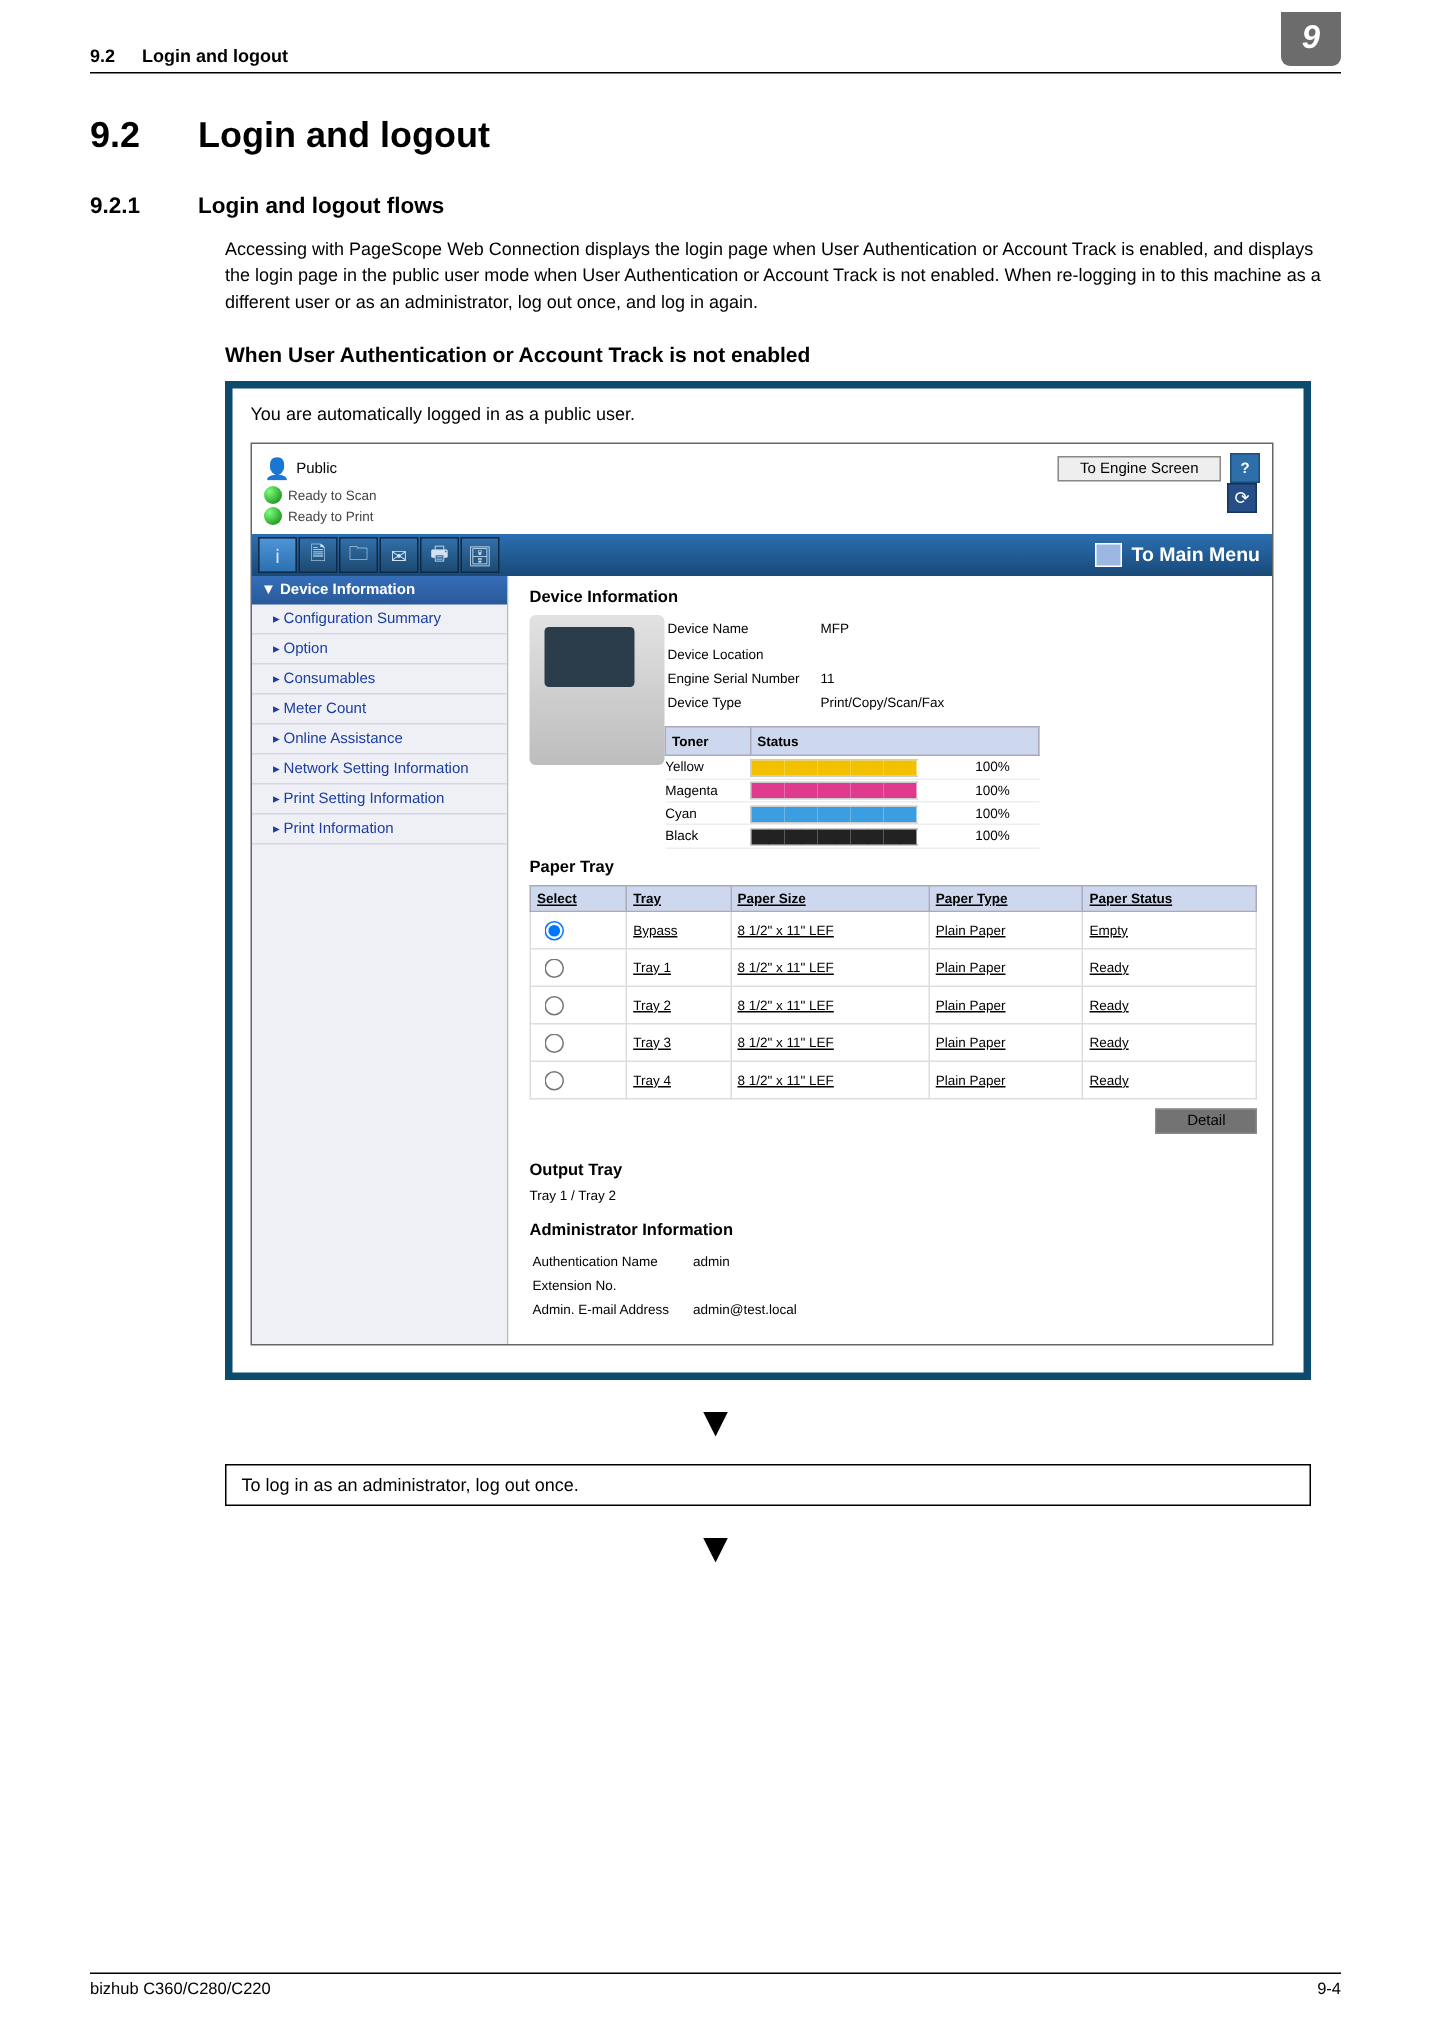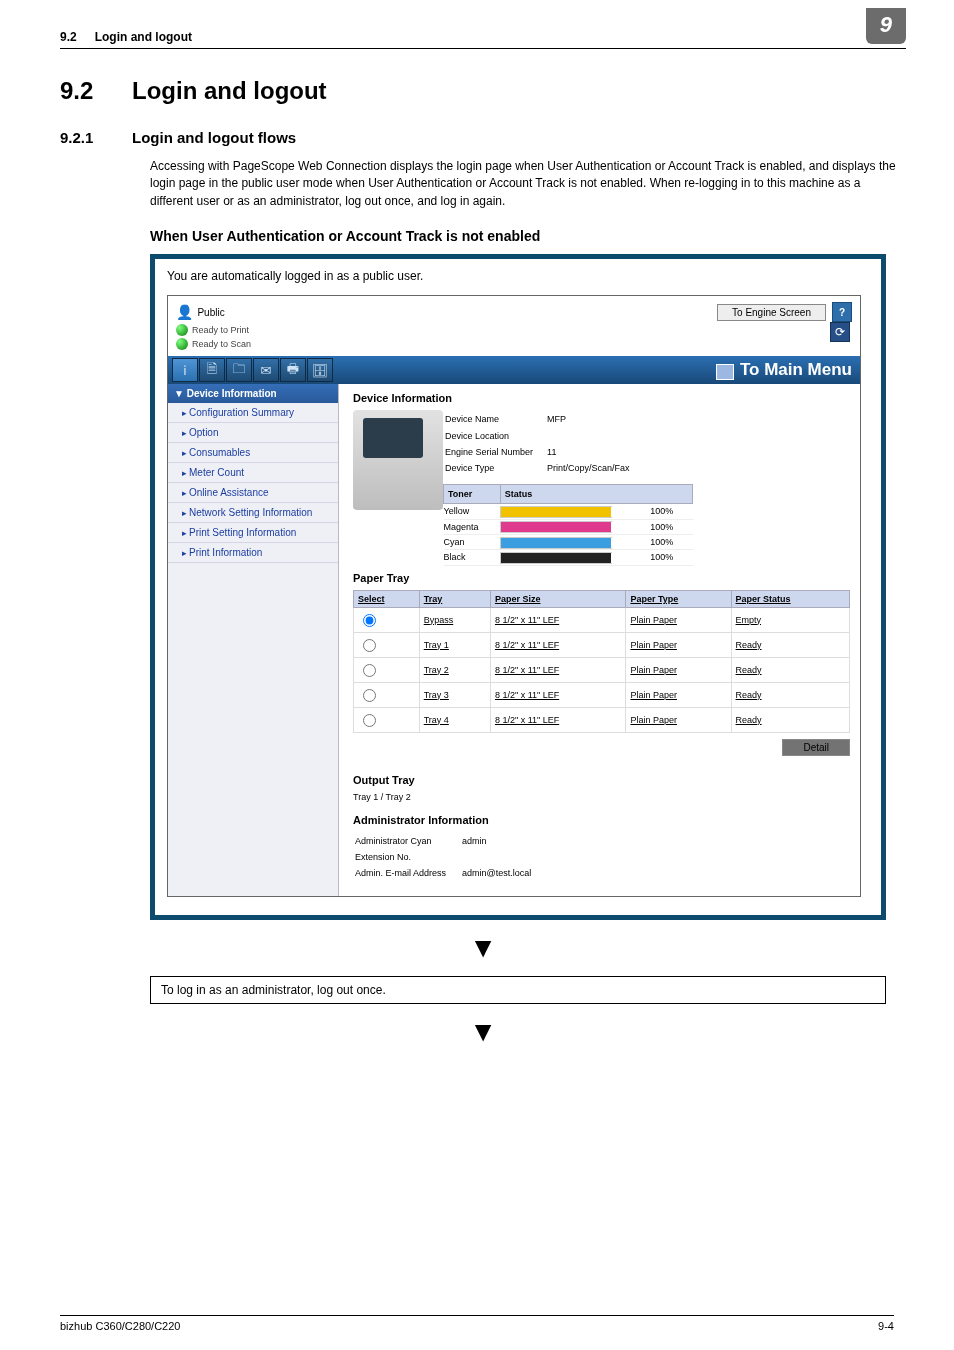--- a/index.html
+++ b/index.html
@@ -3,21 +3,21 @@
 <meta charset="utf-8">
 <style>
   body {
     margin: 0;
     font-family: Arial, Helvetica, sans-serif;
     background: #fff;
     color: #000;
     width: 954px;
   }
   .page {
-    padding: 30px 48px 30px 60px;
+    padding: 30px 60px 30px 60px;
     position: relative;
     min-height: 1290px;
   }
   .header-row {
     display: flex;
     align-items: flex-end;
     border-bottom: 1px solid #000;
     padding-bottom: 4px;
     margin-bottom: 20px;
   }
@@ -116,21 +116,21 @@
   .ribbon-icons { display:flex; gap:1px; }
   .ribbon-icons span {
     width:24px;height:22px;
     background:linear-gradient(#326fa8,#1d4a72);
     border:1px solid #0e2a44;
     display:flex;align-items:center;justify-content:center;
     color:#cfe3f5;font-size:13px;
   }
   .ribbon-icons span.active { background:linear-gradient(#4f94d4,#2b70b1); }
   .to-main {
-    display:flex;align-items:flex-end;gap:6px;font-weight:bold;font-size:17px;
+    display:flex;align-items:flex-start;gap:6px;font-weight:bold;font-size:13px;
   }
   .to-main .mm-ico{ width:16px;height:14px;background:#9db7e3;border:1px solid #fff;}
   .app-body { display:flex; }
   .side {
     width:170px;
     background:#efeff6;
     border-right:1px solid #bbb;
     padding:0;
   }
   .side-head {
@@ -237,25 +237,25 @@
         <span class="user-ico">👤</span>
         <span>Public</span>
         <span class="top-spacer"></span>
         <button class="login-btn">To Engine Screen</button>
         <div class="help-btn">?</div>
       </div>
 
       <div class="status-rows">
         <div class="status-row">
             <span class="led-green"></span>
-            <span>Ready to Print</span>
+            <span>Ready to Scan</span>
           </div>
         <div class="status-row">
             <span class="led-green"></span>
-            <span>Ready to Scan</span>
+            <span>Ready to Print</span>
           </div>
         <div class="refresh-btn">⟳</div>
       </div>
 
       <div class="ribbon">
         <div class="ribbon-icons">
           <span class="active">ℹ</span>
           <span>🗎</span>
           <span>🗀</span>
           <span>✉</span>
@@ -395,21 +395,21 @@
           <button class="detail-btn">Detail</button>
           <div class="section-gap"></div>
 
           <h4>Output Tray</h4>
           <div style="font-size:9px;margin-bottom:12px;">Tray 1 / Tray 2</div>
 
           <h4>Administrator Information</h4>
           <table class="admin-kv">
             <tbody>
                 <tr>
-                  <td>Administrator Cyan</td>
+                  <td>Authentication Name</td>
                   <td>admin</td>
                 </tr>
             <tr>
                   <td>Extension No.</td>
                   <td></td>
                 </tr>
             <tr>
                   <td>Admin. E-mail Address</td>
                   <td>admin@test.local</td>
                 </tr>

